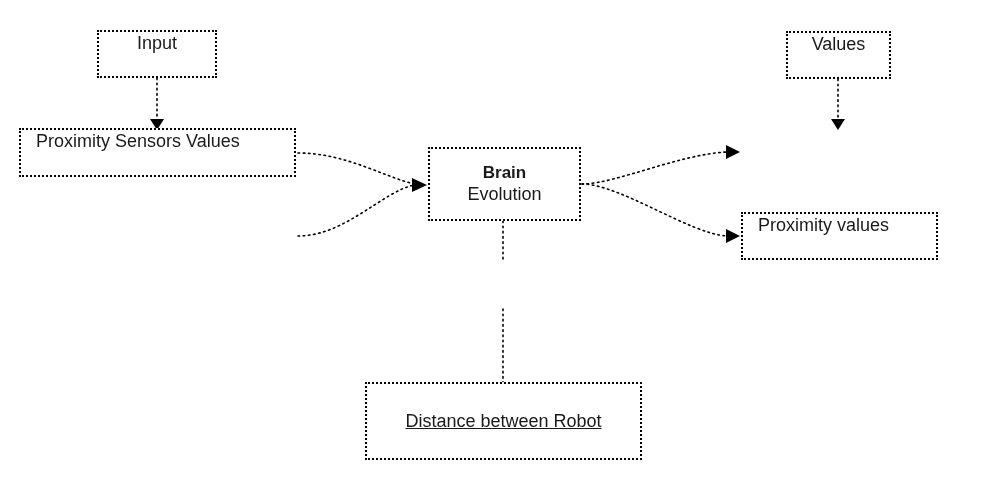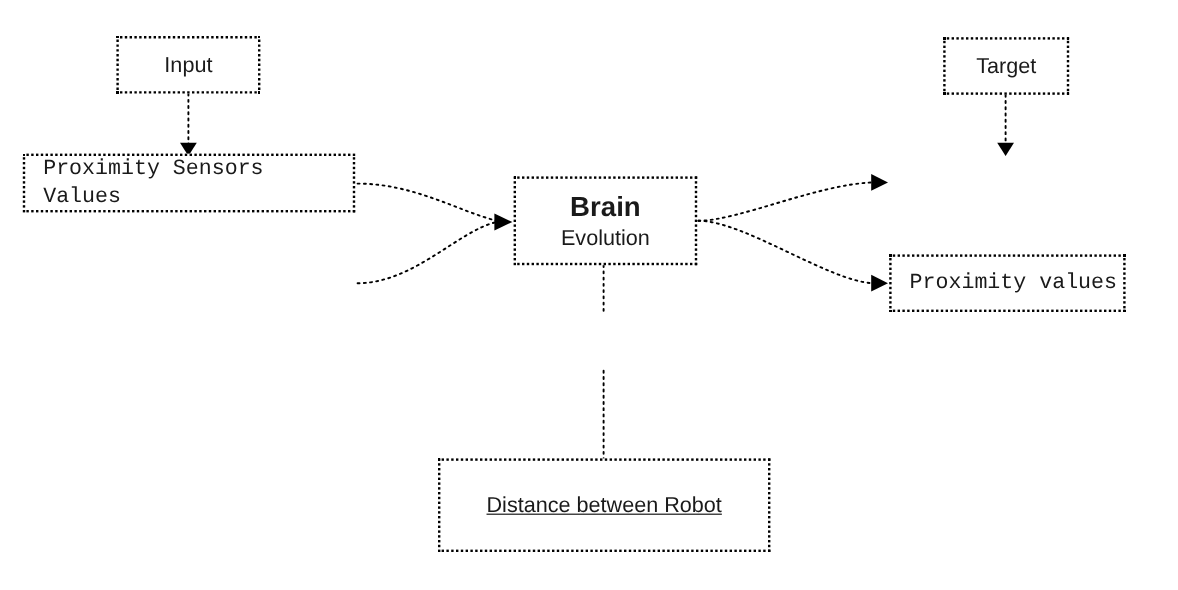--- a/index.html
+++ b/index.html
@@ -14,29 +14,28 @@
     background: #ffffff;
     font-family: "Liberation Sans", sans-serif;
     overflow: hidden;
   }
   .node {
     position: absolute;
     box-sizing: border-box;
     border: 2px dotted #000000;
     background: #ffffff;
     display: flex;
-    align-items: center;
     color: #1a1a1a;
     font-size: 18px;
     line-height: 1.25;
   }
   .node.center-text { justify-content: center; text-align: center; }
-  .node.left-text   { justify-content: flex-start; text-align: left; padding-left: 15px; font-family: Liberation Mono, monospace; }
+  .node.left-text   { justify-content: flex-start; text-align: left; padding-left: 15px; }
   .node-label { display: block; }
-  .node-label.bold { font-weight: bold; font-size: 23px; }
+  .node-label.bold { font-weight: bold; font-size: 17px; }
   .node-stack {
     display: flex;
     flex-direction: column;
     align-items: center;
     justify-content: center;
     width: 100%;
   }
   svg.links {
     position: absolute;
     left: 0;
@@ -119,21 +118,21 @@
   </div>
 
 
   <div class="node center-text" style="left:365px; top:382px; width:277px; height:78px;text-decoration:underline;">
     <span class="node-stack">
       <span class="node-label">Distance between Robot</span>
     </span>
   </div>
 
   <div class="node center-text" style="left:786px; top:31px; width:105px; height:48px;">
-    <span class="node-label">Target</span>
+    <span class="node-label">Values</span>
   </div>
 
 
   <div class="node left-text" style="left:741px; top:212px; width:197px; height:48px;">
     <span class="node-label">Proximity values</span>
   </div>
 
 </div>
 
 </body></html>

